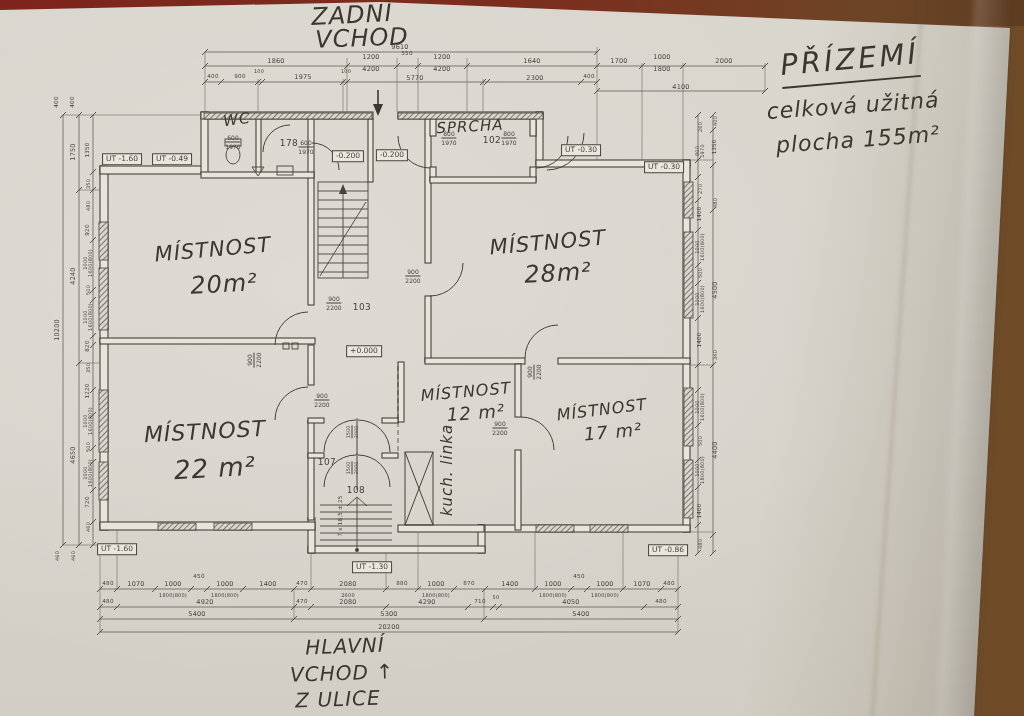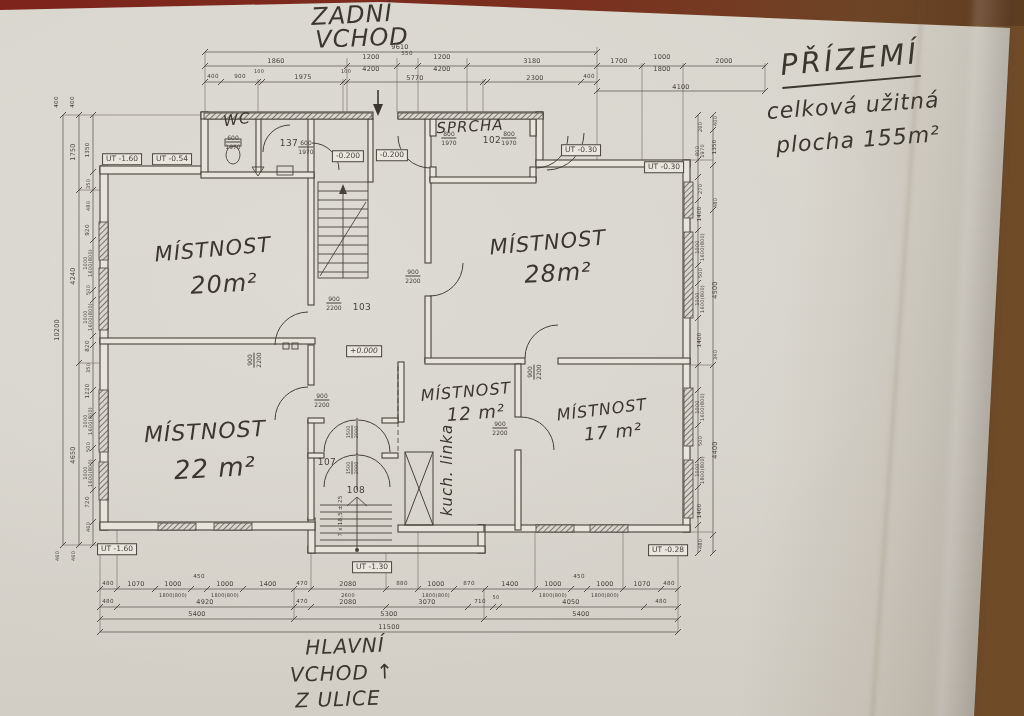--- a/index.html
+++ b/index.html
@@ -206,35 +206,35 @@
     <div class="lb hand" style="left:213px;top:250px;font-size:21px;transform:translate(-50%,-50%) rotate(-5deg);">MÍSTNOST</div>
     <div class="lb hand" style="left:224px;top:284px;font-size:24px;transform:translate(-50%,-50%) rotate(-3deg);">20m²</div>
     <div class="lb hand" style="left:548px;top:243px;font-size:21px;transform:translate(-50%,-50%) rotate(-5deg);">MÍSTNOST</div>
     <div class="lb hand" style="left:558px;top:273px;font-size:24px;transform:translate(-50%,-50%) rotate(-3deg);">28m²</div>
     <div class="lb hand" style="left:205px;top:432px;font-size:22px;transform:translate(-50%,-50%) rotate(-3deg);">MÍSTNOST</div>
     <div class="lb hand" style="left:215px;top:468px;font-size:26px;transform:translate(-50%,-50%) rotate(-3deg);">22 m²</div>
     <div class="lb hand" style="left:466px;top:392px;font-size:16px;transform:translate(-50%,-50%) rotate(-5deg);">MÍSTNOST</div>
     <div class="lb hand" style="left:476px;top:413px;font-size:18px;transform:translate(-50%,-50%) rotate(-4deg);">12 m²</div>
     <div class="lb hand" style="left:602px;top:410px;font-size:16px;transform:translate(-50%,-50%) rotate(-7deg);">MÍSTNOST</div>
     <div class="lb hand" style="left:613px;top:432px;font-size:18px;transform:translate(-50%,-50%) rotate(-5deg);">17 m²</div>
-  <div class="lb num" style="left: 289px; top: 143px;">137</div>
+  <div class="lb num" style="left: 289px; top: 143px;">178</div>
       <div class="lb num" style="left: 492px; top: 140px;">102</div>
       <div class="lb num" style="left: 362px; top: 307px;">103</div>
       <div class="lb num" style="left: 327px; top: 462px;">107</div>
       <div class="lb num" style="left: 356px; top: 490px;">108</div>
       <div class="lb box" style="left: 122px; top: 159px;">UT -1.60</div>
-      <div class="lb box" style="left: 172px; top: 159px;">UT -0.54</div>
+      <div class="lb box" style="left: 172px; top: 159px;">UT -0.49</div>
       <div class="lb box" style="left: 348px; top: 156px;">-0.200</div>
       <div class="lb box" style="left: 392px; top: 155px;">-0.200</div>
       <div class="lb box" style="left: 581px; top: 150px;">UT -0.30</div>
       <div class="lb box" style="left: 664px; top: 167px;">UT -0.30</div>
-      <div class="lb box" style="left: 364px; top: 351px; font-style: italic;">+0.000</div>
+      <div class="lb box" style="left: 364px; top: 351px;">+0.000</div>
       <div class="lb box" style="left: 117px; top: 549px;">UT -1.60</div>
       <div class="lb box" style="left: 372px; top: 567px;">UT -1.30</div>
-      <div class="lb box" style="left: 668px; top: 550px;">UT -0.28</div>
+      <div class="lb box" style="left: 668px; top: 550px;">UT -0.86</div>
       <div class="lb frac" style="left: 233px; top: 142px;">
         <div>600</div>
         <div class="den">1970</div>
       </div>
       <div class="lb frac" style="left: 306px; top: 147px;">
         <div>600</div>
         <div class="den">1970</div>
       </div>
       <div class="lb frac" style="left: 449px; top: 138px;">
         <div>800</div>
@@ -277,21 +277,21 @@
         <div class="den">2000</div>
       </div>
       <div class="lb dim xs" style="left: 341px; top: 516px; transform: translate(-50%, -50%) rotate(-90deg);">7 x 18,5 ± 25</div>
       <div class="lb dim" style="left: 400px; top: 47px;">9610</div>
       <div class="lb dim" style="left: 276px; top: 61px;">1860</div>
       <div class="lb dim" style="left: 371px; top: 57px;">1200</div>
       <div class="lb dim" style="left: 371px; top: 69px;">4200</div>
       <div class="lb dim xs" style="left: 407px; top: 54px;">550</div>
       <div class="lb dim" style="left: 442px; top: 57px;">1200</div>
       <div class="lb dim" style="left: 442px; top: 69px;">4200</div>
-      <div class="lb dim" style="left: 532px; top: 61px;">3180</div>
+      <div class="lb dim" style="left: 532px; top: 61px;">1640</div>
       <div class="lb dim" style="left: 619px; top: 61px;">1700</div>
       <div class="lb dim" style="left: 662px; top: 57px;">1000</div>
       <div class="lb dim" style="left: 662px; top: 69px;">1800</div>
       <div class="lb dim" style="left: 724px; top: 61px;">2000</div>
       <div class="lb dim xs" style="left: 213px; top: 77px;">400</div>
       <div class="lb dim xs" style="left: 240px; top: 77px;">900</div>
       <div class="lb dim xxs" style="left: 259px; top: 71px;">100</div>
       <div class="lb dim" style="left: 303px; top: 77px;">1975</div>
       <div class="lb dim xxs" style="left: 346px; top: 71px;">100</div>
       <div class="lb dim" style="left: 415px; top: 78px;">5770</div>
@@ -387,23 +387,23 @@
       <div class="lb dim xxs" style="left: 553px; top: 595px;">1800(800)</div>
       <div class="lb dim xs" style="left: 579px; top: 577px;">450</div>
       <div class="lb dim" style="left: 605px; top: 584px;">1000</div>
       <div class="lb dim xxs" style="left: 605px; top: 595px;">1800(800)</div>
       <div class="lb dim" style="left: 642px; top: 584px;">1070</div>
       <div class="lb dim xs" style="left: 669px; top: 584px;">480</div>
       <div class="lb dim xs" style="left: 108px; top: 602px;">480</div>
       <div class="lb dim" style="left: 205px; top: 602px;">4920</div>
       <div class="lb dim xs" style="left: 302px; top: 602px;">470</div>
       <div class="lb dim" style="left: 348px; top: 602px;">2080</div>
-      <div class="lb dim" style="left: 427px; top: 602px;">3070</div>
+      <div class="lb dim" style="left: 427px; top: 602px;">4290</div>
       <div class="lb dim xs" style="left: 480px; top: 602px;">710</div>
       <div class="lb dim xxs" style="left: 496px; top: 597px;">50</div>
       <div class="lb dim" style="left: 571px; top: 602px;">4050</div>
       <div class="lb dim xs" style="left: 661px; top: 602px;">480</div>
       <div class="lb dim" style="left: 197px; top: 614px;">5400</div>
       <div class="lb dim" style="left: 389px; top: 614px;">5300</div>
       <div class="lb dim" style="left: 581px; top: 614px;">5400</div>
-      <div class="lb dim" style="left: 389px; top: 627px;">11500</div>
+      <div class="lb dim" style="left: 389px; top: 627px;">20200</div>
     </div>
 </div>
 
 </body></html>

